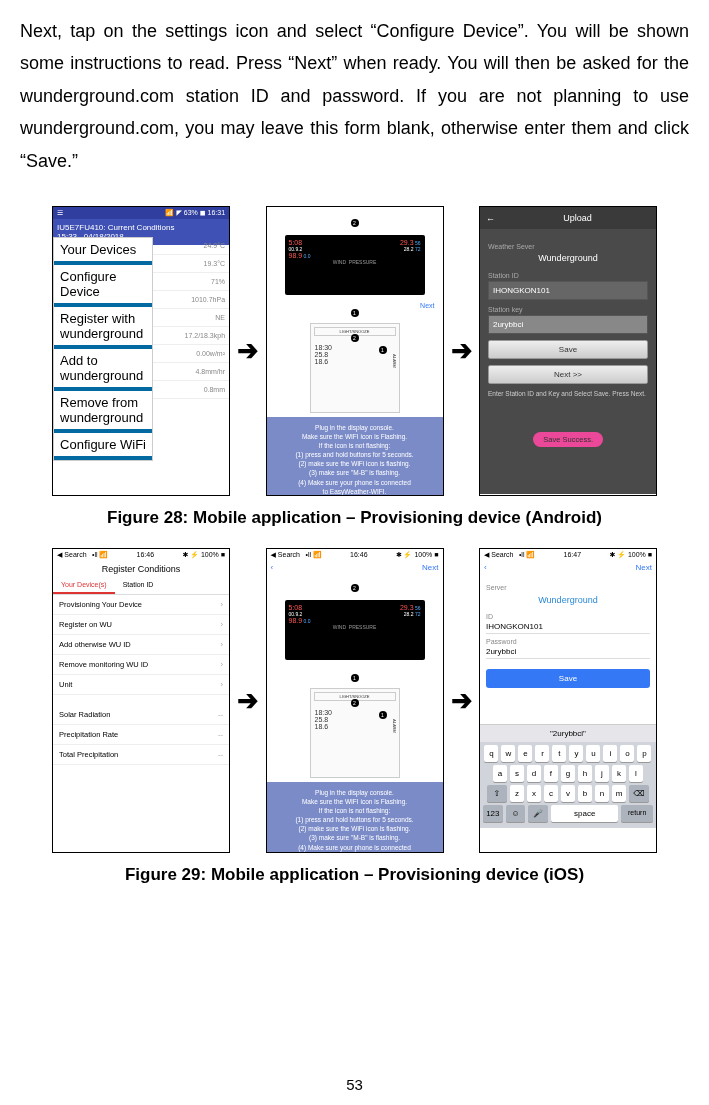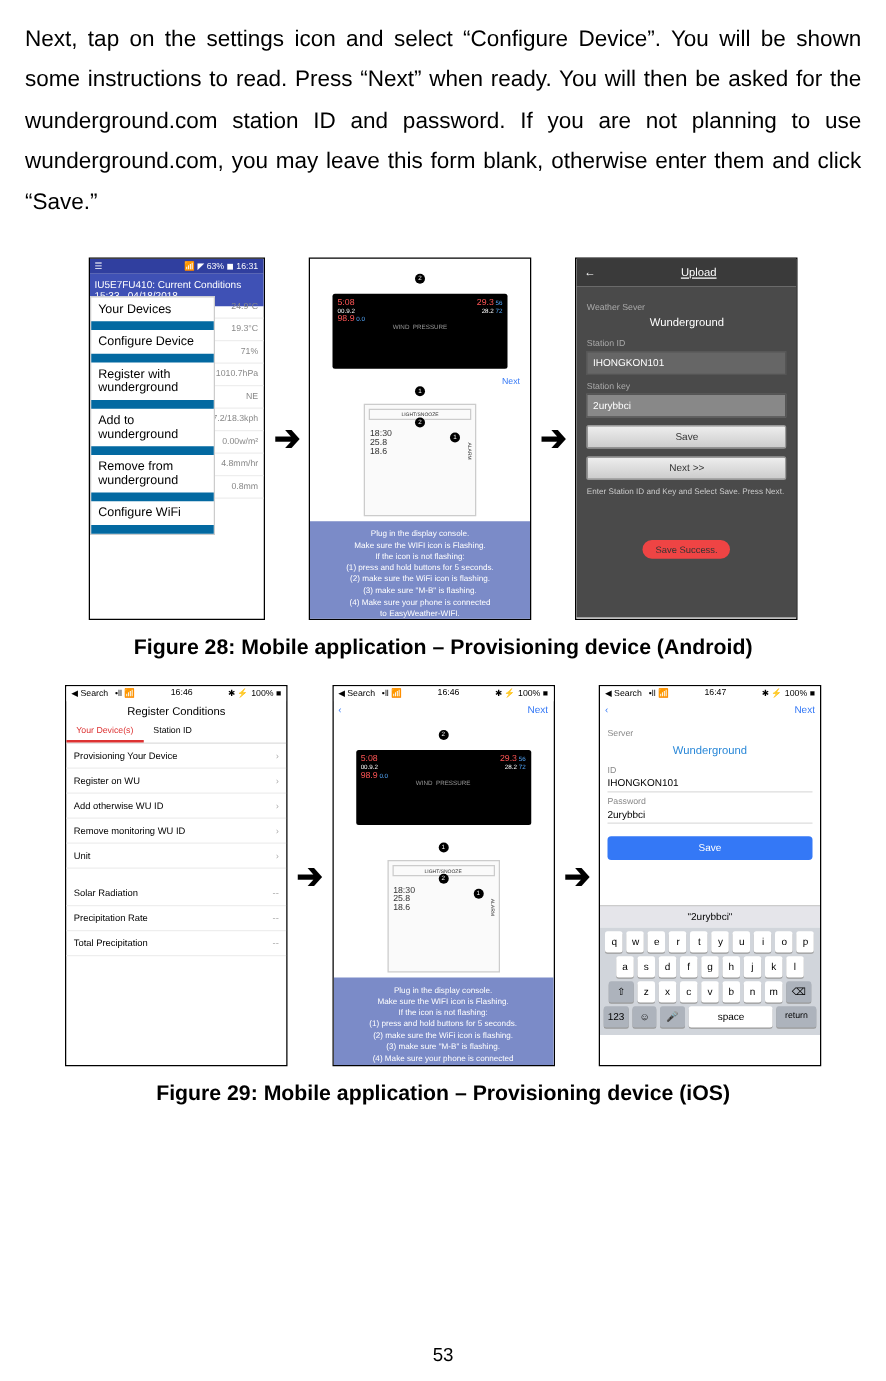--- a/index.html
+++ b/index.html
@@ -24,21 +24,21 @@
       justify-content: center;
       gap: 6px;
       margin: 10px 0;
     }
     .screenshot {
       border: 1px solid #000;
       background: #fff;
       position: relative;
       overflow: hidden;
     }
-    .sshot-1 { width: 141px; height: 290px; }
+    .sshot-1 { width: 178px; height: 290px; }
     .sshot-2 { width: 178px; height: 290px; }
     .sshot-3 { width: 178px; height: 290px; }
 
     .arrow-icon {
       font-size: 28px;
       font-weight: bold;
       transform: scaleX(0.9);
     }
 
     
@@ -60,22 +60,22 @@
       position: absolute;
       top: 30px;
       left: 0;
       background: #fff;
       border: 1px solid #ccc;
       width: 100px;
       z-index: 2;
     }
     .android-menu-item {
       padding: 4px 6px;
-      font-size: 10px;
-      border-bottom: 7px solid #0369a1;
+      font-size: 13px;
+      border-bottom: 4px solid #0369a1;
     }
     .android-bg {
       position: absolute;
       top: 30px;
       right: 0;
       width: 78px;
       color: #888;
       font-size: 7px;
     }
     .android-bg-row {
@@ -175,23 +175,23 @@
       color: #333;
       text-align: center;
       padding: 4px;
       font-size: 8px;
       margin-top: 6px;
       border: 1px solid #999;
       border-radius: 2px;
     }
     .upload-hint { color: #ccc; font-size: 6.5px; margin-top: 6px; }
     .upload-success {
-      background: #ef4444;
+      background: #ec4899;
       color: #333;
-      text-align: left;
+      text-align: right;
       padding: 3px 10px;
       font-size: 7.5px;
       border-radius: 8px;
       margin: 35px auto 0;
       width: 70px;
     }
 
     
     .ios-1 { width: 178px; height: 305px; }
     .ios-2 { width: 178px; height: 305px; }
@@ -354,21 +354,21 @@
       <div>(4) Make sure your phone is connected</div>
       <div>to EasyWeather-WIFI.</div>
     </div>
   </div>
 
   <span class="arrow-icon">➔</span>
 
   <div class="screenshot sshot-3">
     <div class="upload-header">
       <span>←</span>
-      <span style="margin:0 auto;text-decoration:underline;">Upload</span>
+      <span style="margin:0 auto;">Upload</span>
     </div>
     <div class="upload-body">
       <div class="upload-field-label">Weather Sever</div>
       <div class="wund-server">Wunderground</div>
       <div class="upload-field-label">Station ID</div>
       <div class="upload-input">IHONGKON101</div>
       <div class="upload-field-label">Station key</div>
       <div class="upload-input light">2urybbci</div>
       <div class="upload-btn">Save</div>
       <div class="upload-btn">Next &gt;&gt;</div>

